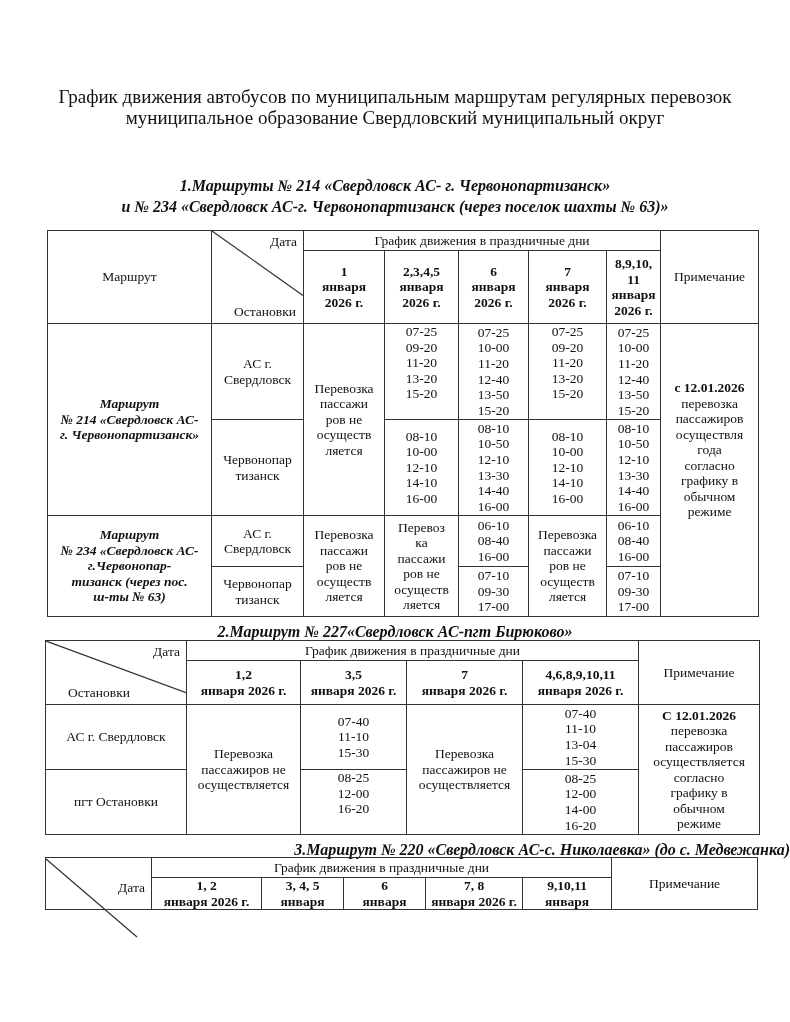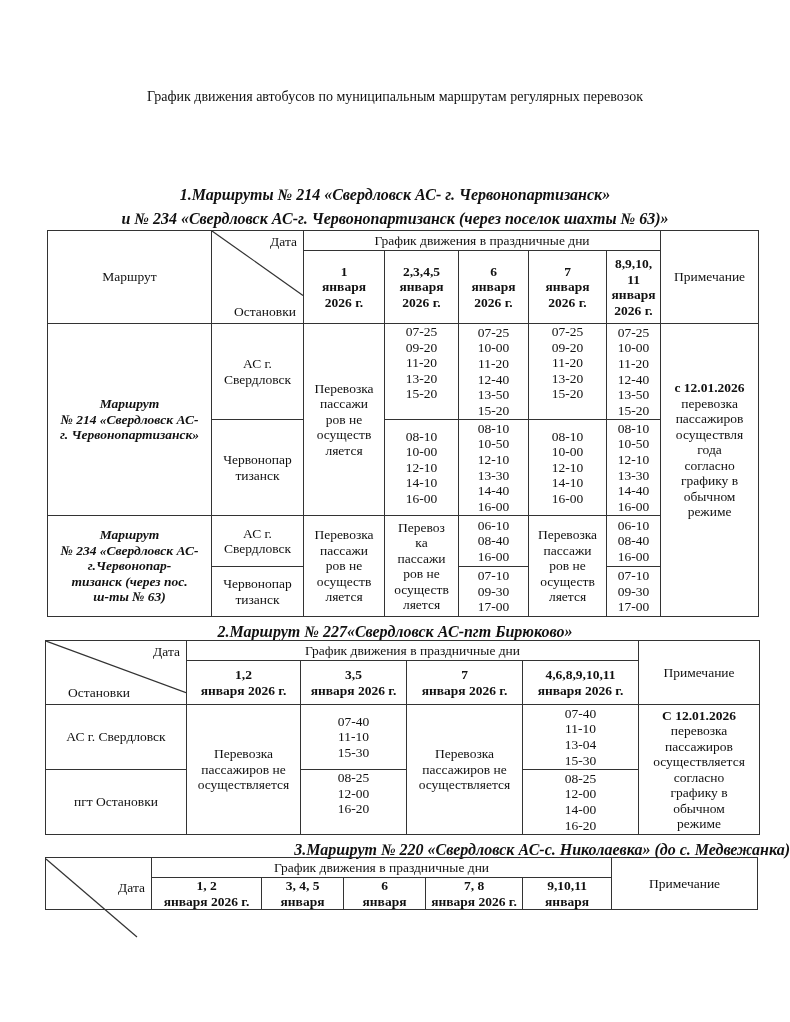--- a/index.html
+++ b/index.html
@@ -1,38 +1,39 @@
 <!DOCTYPE html>
 <html><head>
 <meta charset="utf-8">
 <style>
   html, body { margin:0; padding:0; background:#ffffff; }
   body { width:790px; height:1022px; position:relative; overflow:hidden;
          font-family:"Liberation Serif", serif; color:#111; }
-  .title { position:absolute; left:0; width:790px; text-align:center; font-size:14px; line-height:21px; }
+  .title { position:absolute; left:0; width:790px; text-align:center; font-size:19px; line-height:21px; }
   .sec { position:absolute; left:0; width:790px; text-align:center; font-weight:bold; font-style:italic; font-size:16px; line-height:21px; }
   table { position:absolute; border-collapse:collapse; table-layout:fixed; }
   td { border:1px solid #333; padding:0; text-align:center; vertical-align:middle; font-size:13.5px; line-height:15.5px; }
   td.b { font-weight:bold; }
   td.bi { font-weight:bold; font-style:italic; }
   .times div { line-height:15.6px; }
   .diag { position:relative; }
   .diag svg { position:absolute; left:0; top:0; width:100%; height:100%; }
   .dlab-top { position:absolute; right:6px; top:3px; }
   .dlab-bot { position:absolute; left:22px; bottom:4px; }
 </style>
 </head>
 <body>
 
 <div style="position:absolute;top:86px;left:0;width:790px;">
   <div class="title" style="position:relative;">График движения автобусов по муниципальным маршрутам регулярных перевозок</div>
+  <div class="title" style="position:relative;">муниципальное образование Свердловский муниципальный округ</div>
 </div>
 
-<div class="sec" style="top:184px;">1.Маршруты № 214 «Свердловск АС- г. Червонопартизанск»</div>
-<div class="sec" style="top:208px;">и № 234 «Свердловск АС-г. Червонопартизанск (через поселок шахты № 63)»</div>
+<div class="sec" style="top:175px;">1.Маршруты № 214 «Свердловск АС- г. Червонопартизанск»</div>
+<div class="sec" style="top:196px;">и № 234 «Свердловск АС-г. Червонопартизанск (через поселок шахты № 63)»</div>
 
 <table style="left:47px;top:230px;width:711px;">
   <colgroup>
     <col style="width:164px">
       <col style="width:92px">
       <col style="width:81px">
       <col style="width:74px">
       <col style="width:70px">
       <col style="width:78px">
       <col style="width:54px">

